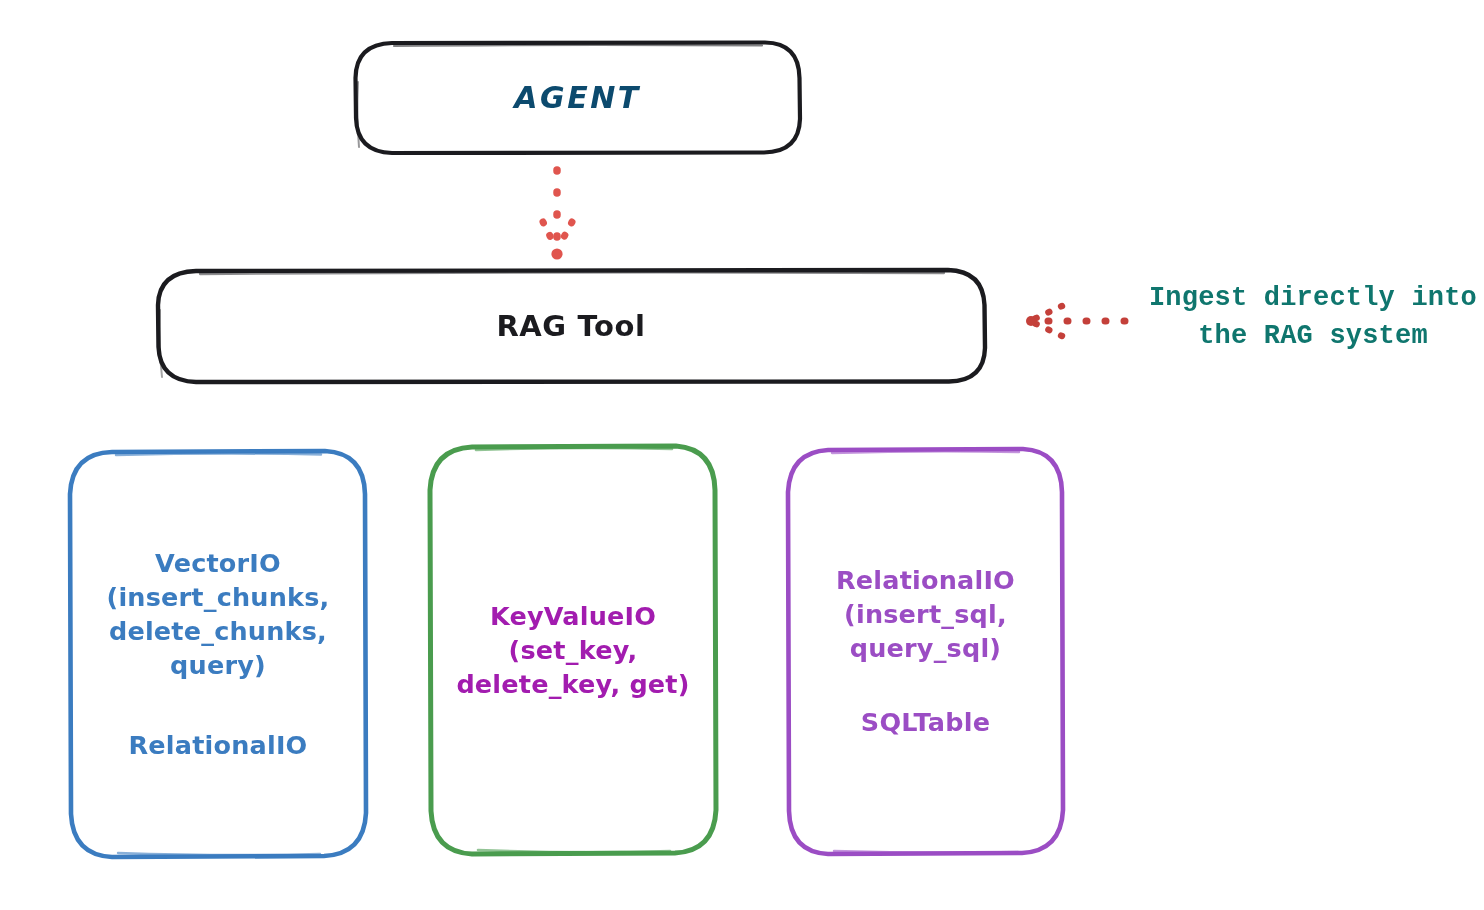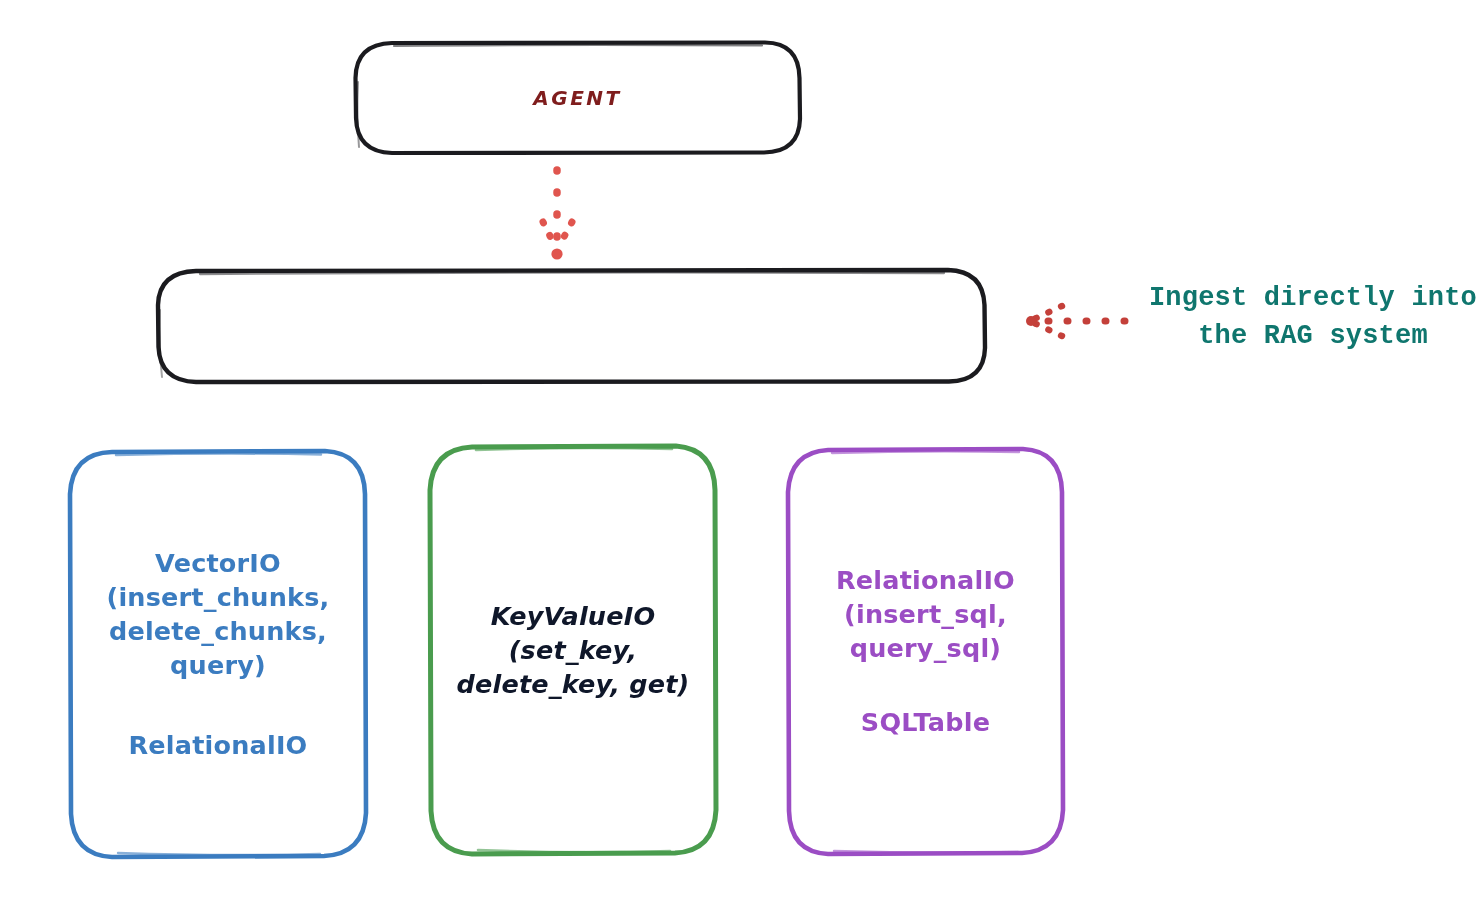--- a/index.html
+++ b/index.html
@@ -43,23 +43,23 @@
   }
 
   
   #agent-node {
     left: 355px; top: 42px; width: 445px; height: 112px;
   }
   #agent-node .node-label {
     font-family: "DejaVu Sans", sans-serif;
     font-style: italic;
     font-weight: 700;
-    font-size: 20px;
+    font-size: 30px;
     letter-spacing: 2.5px;
-    color: #7f1d1d;
+    color: #0c4a6e;
   }
 
   
   #rag-tool-node {
     left: 157px; top: 270px; width: 828px; height: 112px;
   }
   #rag-tool-node .node-label {
     font-family: "DejaVu Sans", sans-serif;
     font-weight: 600;
     font-size: 29px;
@@ -67,22 +67,21 @@
     color: #1b1b1f;
   }
 
   
   #vector-io-node {
     left: 70px; top: 451px; width: 296px; height: 406px;
     color: #3b7cc0;
   }
   #key-value-io-node {
     left: 430px; top: 447px; width: 286px; height: 406px;
-    color: #0f172a;
-    font-style: italic;
+    color: #a21caf;
   }
   #relational-io-node {
     left: 788px; top: 449px; width: 275px; height: 404px;
     color: #9b4dc4;
   }
   .provider .inner {
     display: flex;
     flex-direction: column;
     align-items: center;
     justify-content: center;
@@ -173,20 +172,23 @@
       <path d="M1062,306 L1034,319" fill="none" stroke="#c4403a" stroke-width="6.4" stroke-linecap="round" stroke-dasharray="1 13"></path>
       <path d="M1062,336 L1034,323" fill="none" stroke="#c4403a" stroke-width="6.4" stroke-linecap="round" stroke-dasharray="1 13"></path>
       <circle cx="1031" cy="321" r="5" fill="#c4403a"></circle>
     </g>
   </svg>
 
   <div class="node" id="agent-node">
     <div class="node-label">AGENT</div>
   </div>
 
+  <div class="node" id="rag-tool-node">
+    <div class="node-label">RAG Tool</div>
+  </div>
 
   <div class="node provider" id="vector-io-node">
     <div class="inner">
       <div class="api-text">VectorIO
 (insert_chunks,
 delete_chunks,
 query)</div>
       <div class="index-text">RelationalIO</div>
     </div>
   </div>

